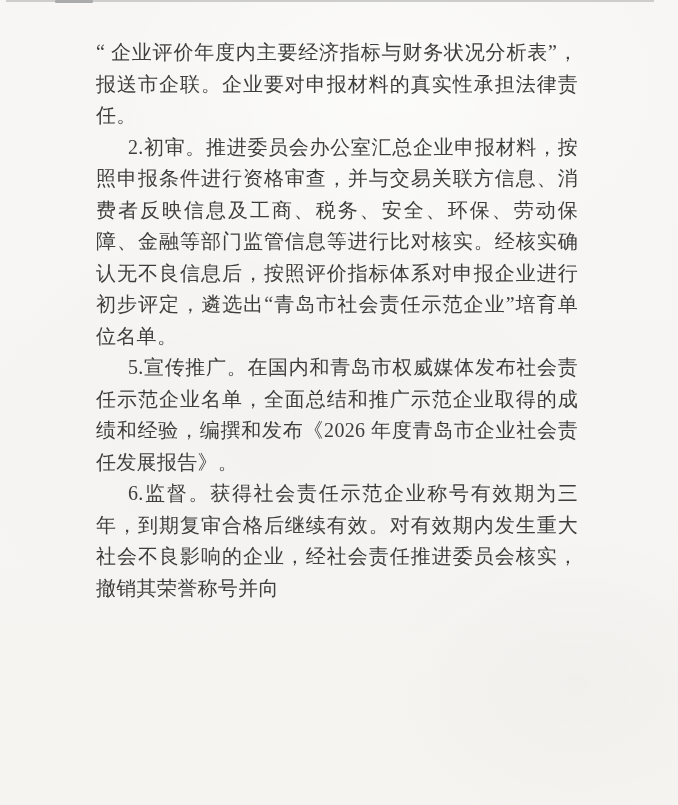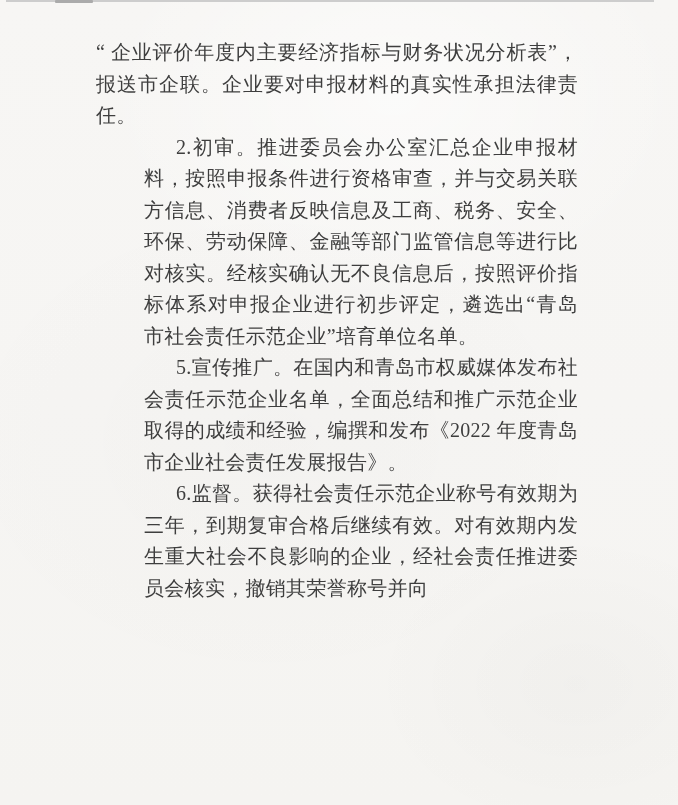--- a/index.html
+++ b/index.html
@@ -50,29 +50,28 @@
     color: #3e3e3e;
     text-align: justify;
     letter-spacing: 0.3px;
   }
   .para {
     margin: 0;
     padding: 0;
   }
   .para.indent {
     text-indent: 32px;
-    margin-left: 48px;
   }
 </style>
 </head>
 <body>
 
 <div class="page">
   <div class="scan-edge"></div>
   <div class="scan-edge-dark"></div>
 
   <div class="textblock">
     <p class="para">“ 企业评价年度内主要经济指标与财务状况分析表”，报送市企联。企业要对申报材料的真实性承担法律责任。</p>
     <p class="para indent">2.初审。推进委员会办公室汇总企业申报材料，按照申报条件进行资格审查，并与交易关联方信息、消费者反映信息及工商、税务、安全、环保、劳动保障、金融等部门监管信息等进行比对核实。经核实确认无不良信息后，按照评价指标体系对申报企业进行初步评定，遴选出“青岛市社会责任示范企业”培育单位名单。</p>
-    <p class="para indent">5.宣传推广。在国内和青岛市权威媒体发布社会责任示范企业名单，全面总结和推广示范企业取得的成绩和经验，编撰和发布《2022 年度青岛市企业社会责任发展报告》。</p>
+    <p class="para indent">5.宣传推广。在国内和青岛市权威媒体发布社会责任示范企业名单，全面总结和推广示范企业取得的成绩和经验，编撰和发布《2026 年度青岛市企业社会责任发展报告》。</p>
     <p class="para indent">6.监督。获得社会责任示范企业称号有效期为三年，到期复审合格后继续有效。对有效期内发生重大社会不良影响的企业，经社会责任推进委员会核实，撤销其荣誉称号并向</p>
   </div>
 </div>
 
 </body></html>

